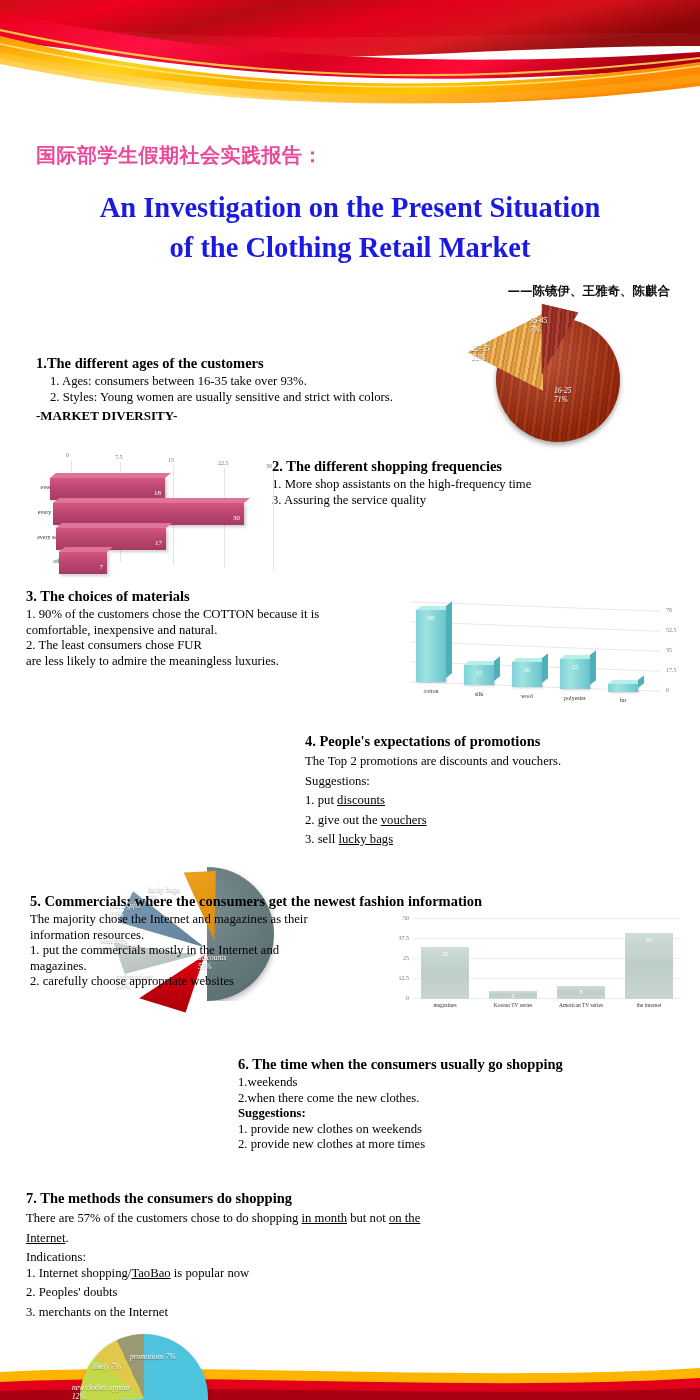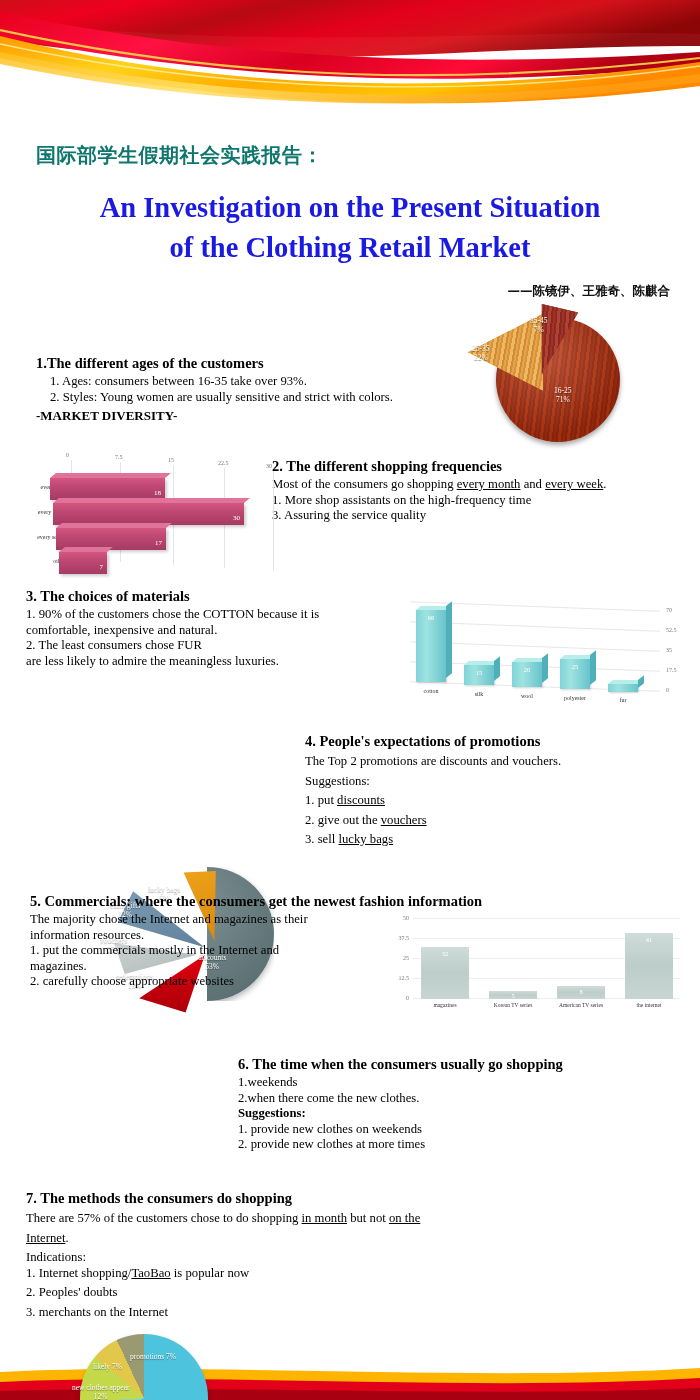--- a/index.html
+++ b/index.html
@@ -17,21 +17,21 @@
   .banner svg{display:block;}
 
   
   .footer-band{position:absolute;left:0;bottom:0;width:700px;height:40px;overflow:hidden;}
   .footer-band svg{display:block;}
 
   
   .cn-title{
     position:absolute;left:36px;top:142px;
     font-family:"DejaVu Sans", sans-serif;
-    font-weight:bold;font-size:20px;color:#0f766e;letter-spacing:.5px;
+    font-weight:bold;font-size:20px;color:#ec4899;letter-spacing:.5px;
   }
   .main-title{
     position:absolute;left:0;top:188px;width:700px;text-align:center;
     color:#1a1ae0;font-weight:bold;font-size:28.5px;line-height:40px;
     font-family:"Liberation Serif", serif;
   }
   .authors{
     position:absolute;right:30px;top:283px;
     font-family:"DejaVu Sans", sans-serif;
     font-weight:bold;font-size:12.5px;color:#111;
@@ -55,22 +55,22 @@
   #s7{left:26px;top:1190px;width:470px;}
   .sugg{font-weight:bold;}
 
   
   .chart{position:absolute;}
 
   
   .pie-wrap{position:relative;}
   .pie-lbl{
     position:absolute;color:#fff;font-size:7.5px;line-height:9px;
-    text-align:center;font-family:"Liberation Serif", serif;
-    text-shadow:0 1px 1px rgba(0,0,0,.45);pointer-events:none;white-space:nowrap;
+    font-family:"Liberation Serif", serif;
+    text-shadow:0 1px 1px rgba(0,0,0,.45);pointer-events:none;white-space:nowrap;font-style:italic;
   }
 
   
   #c1{left:462px;top:300px;width:200px;height:145px;}
   #c1 .disc{
     position:absolute;left:34px;top:18px;width:124px;height:124px;border-radius:50%;
     background:
       radial-gradient(circle at 38% 30%, rgba(255,255,255,.18), rgba(0,0,0,.18) 70%),
       repeating-linear-gradient(97deg,#b12e10 0 2px,#a02a0d 2px 4px,#c4380f 4px 7px,#9c2c10 7px 9px),
       #ae2e0f;
@@ -251,21 +251,20 @@
       <span>22%</span>
     </div>
     <div class="pie-lbl" style="left:68px;top:16px;">
       <span>35-45</span><br>
       <span>7%</span>
     </div>
   </div>
 
   <div class="blk" id="s2">
     <p class="sec-h">2. The different shopping frequencies</p>
-    <p class="body-t"><span>Most of the consumers go shopping </span><span class="u">every month</span><span> and </span><span class="u">every week</span><span>.</span></p>
     <p class="body-t">1. More shop assistants on the high-frequency time</p>
     <p class="body-t">3. Assuring the service quality</p>
   </div>
 
   <div class="chart" id="c2">
     <div class="gridlbl" style="left:38px;top:0px;">0</div>
     <div class="gridlbl" style="left:87px;top:2px;">7.5</div>
     <div class="gridlbl" style="left:140px;top:5px;">15</div>
     <div class="gridlbl" style="left:190px;top:8px;">22.5</div>
     <div class="gridlbl" style="left:238px;top:11px;">30</div>

